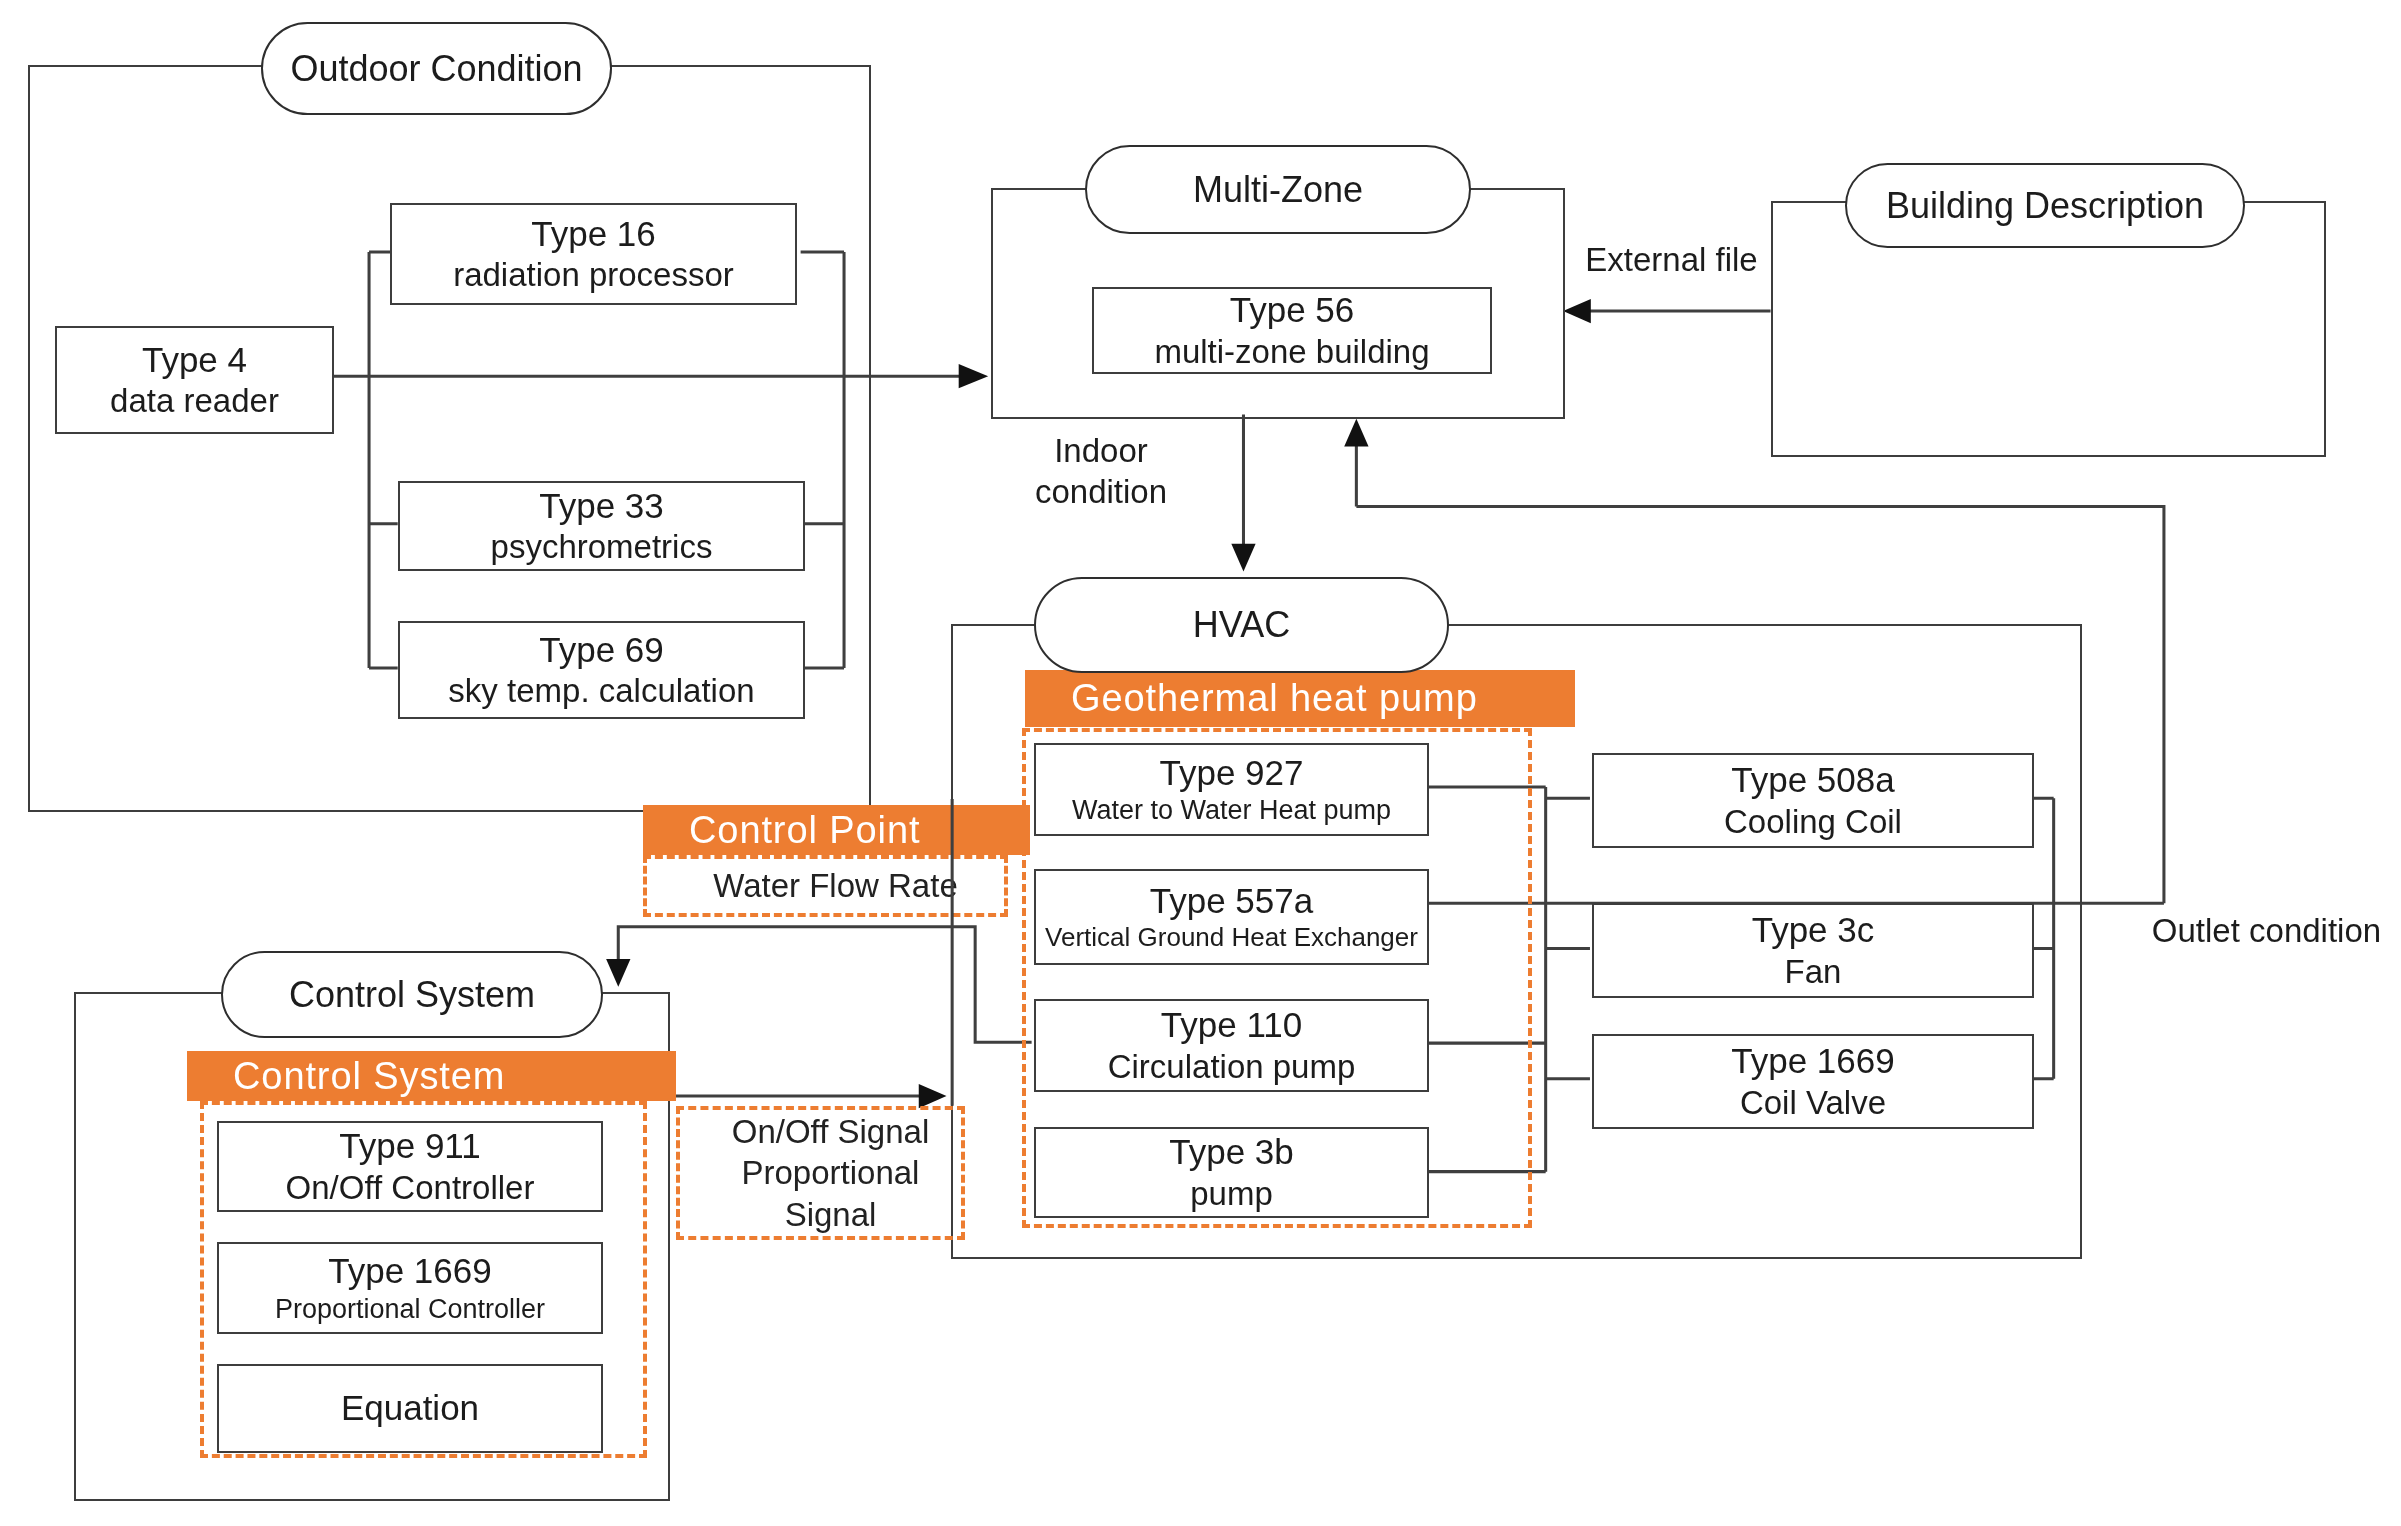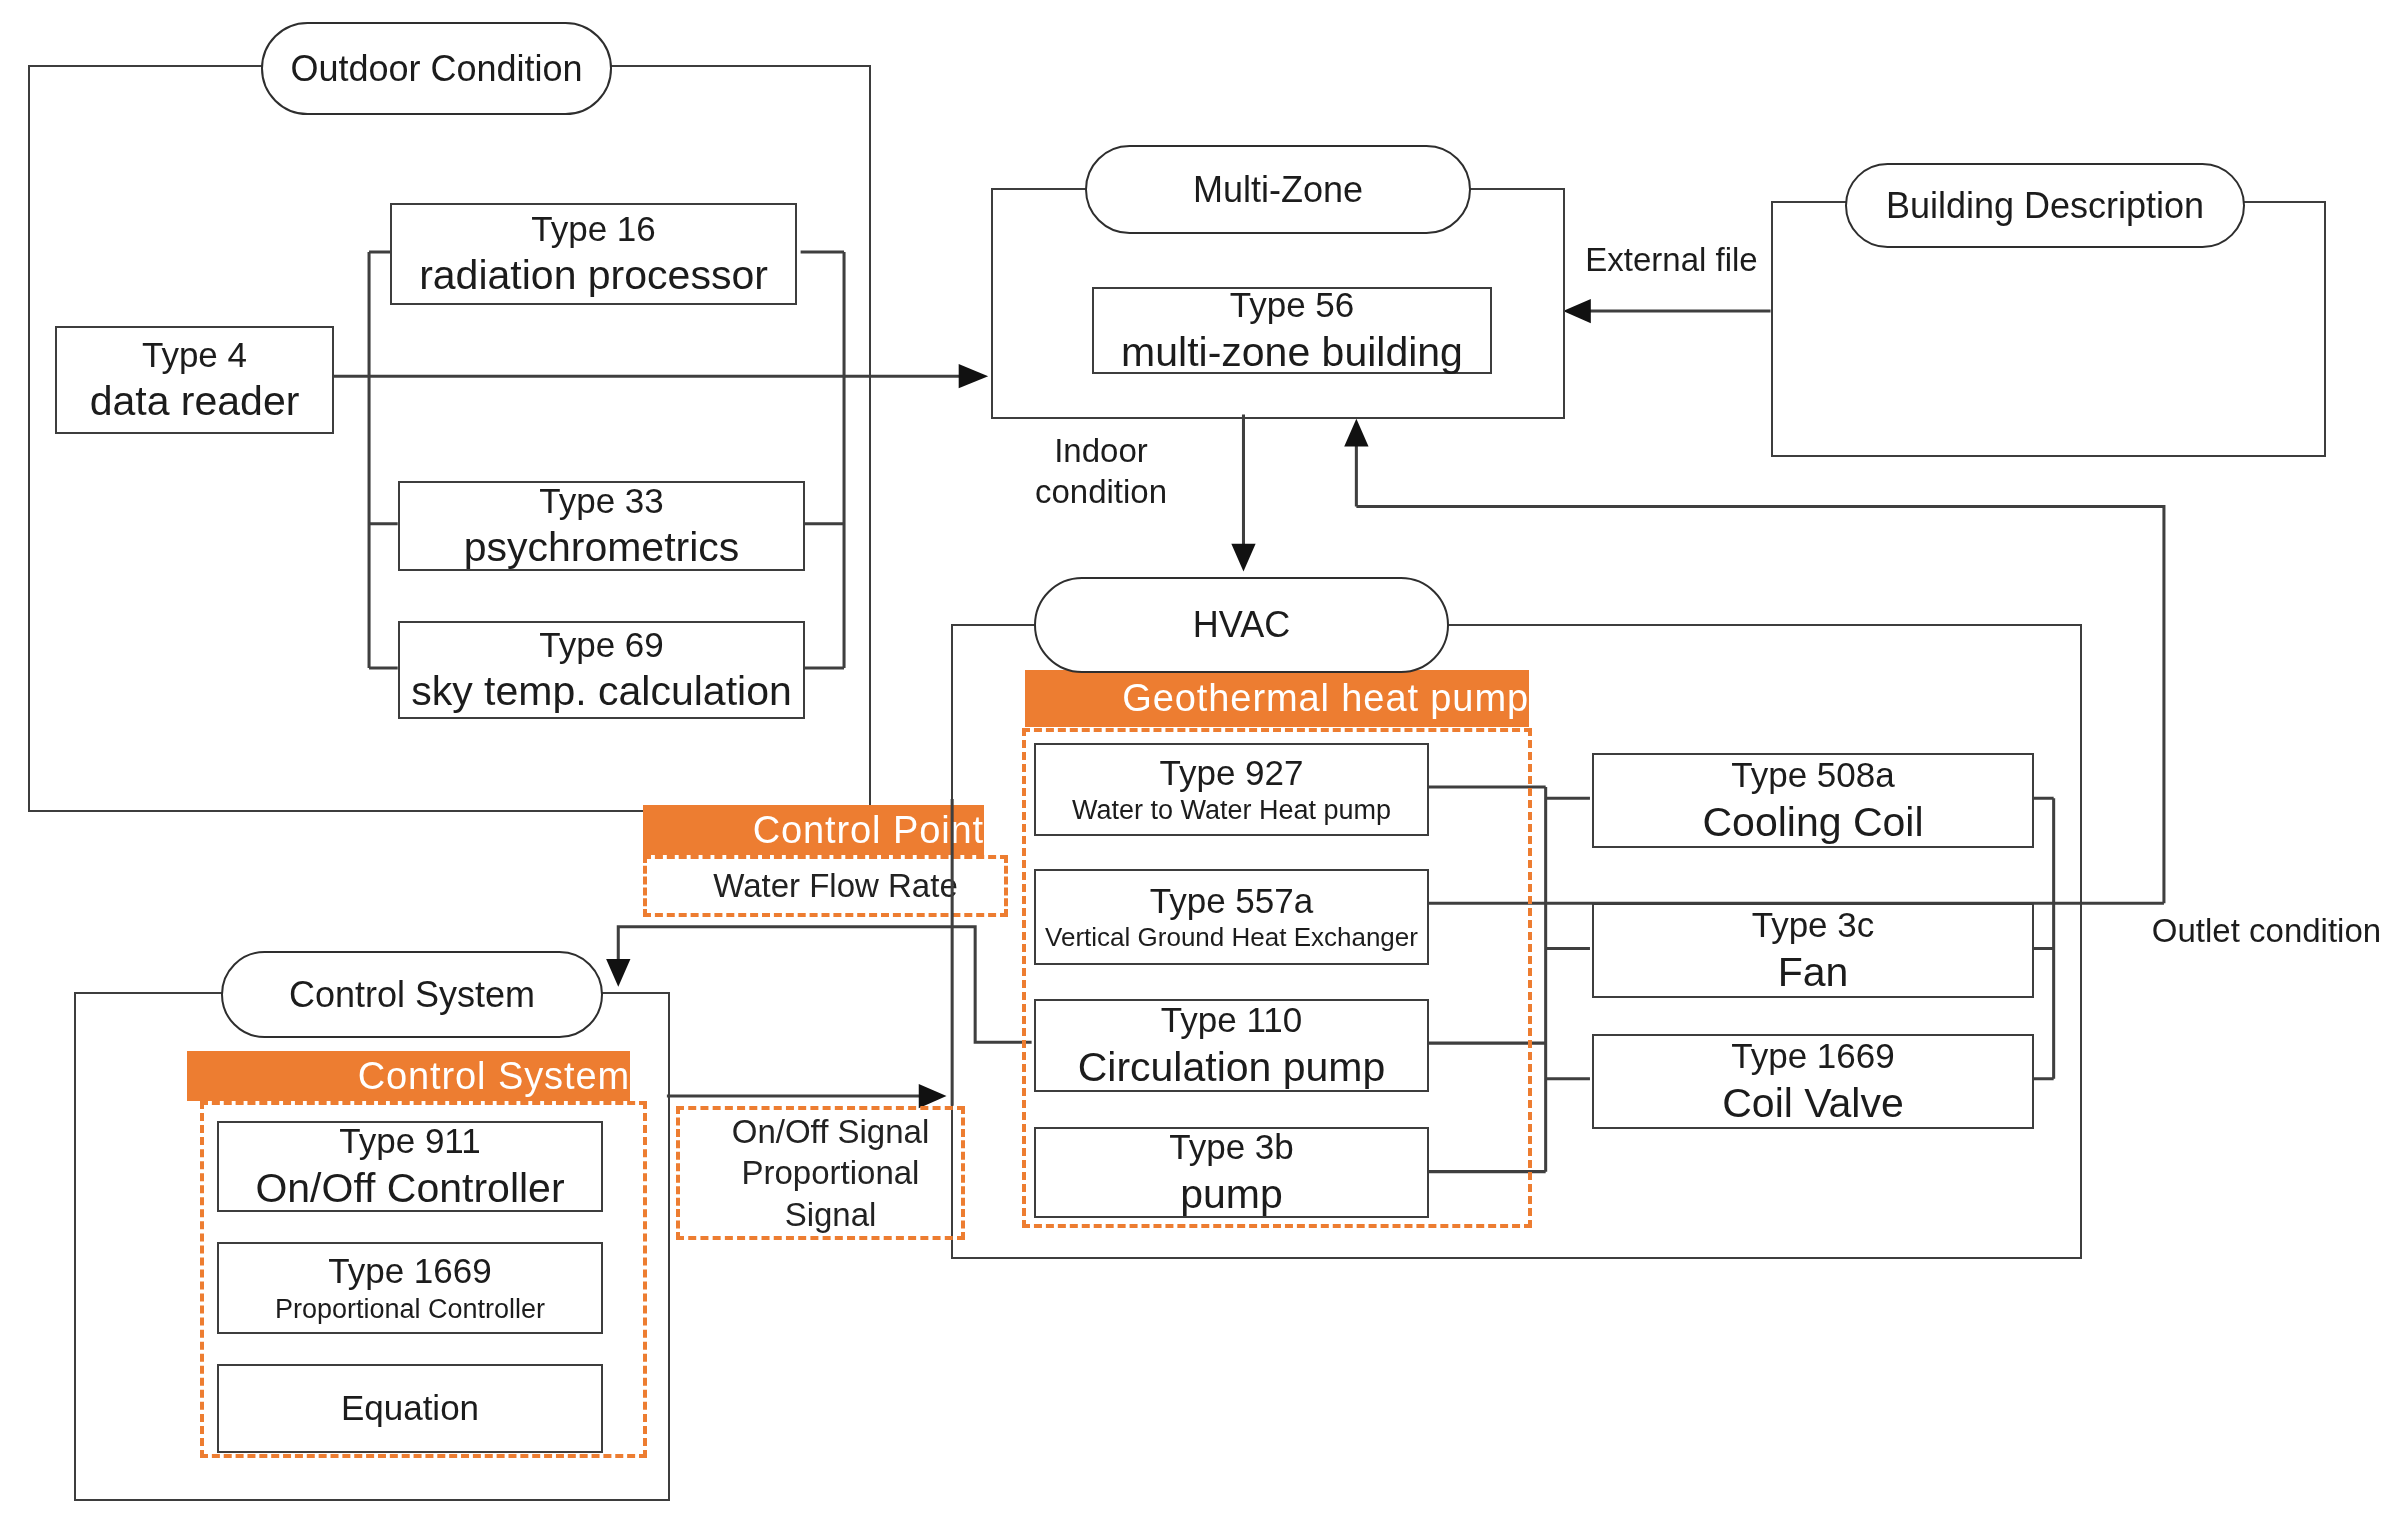--- a/index.html
+++ b/index.html
@@ -6,25 +6,25 @@
   .stage{position:relative;width:2401px;height:1527px;background:#fff;
          font-family:"Liberation Sans",sans-serif;color:#1c1c1c;overflow:hidden;}
   svg.wires{position:absolute;left:0;top:0;z-index:1;}
   svg.overlay{position:absolute;left:0;top:0;z-index:6;pointer-events:none;}
   .container-box{position:absolute;border:2.6px solid #3d3d3d;background:transparent;z-index:2;}
   .pill{position:absolute;border:2.6px solid #2e2e2e;background:#fff;border-radius:69px;
         display:flex;align-items:center;justify-content:center;font-size:36px;z-index:4;}
   .node{position:absolute;border:2.6px solid #3d3d3d;background:#fff;display:flex;flex-direction:column;
         align-items:center;justify-content:center;text-align:center;line-height:1.22;z-index:3;}
   .node .t1{font-size:35px;}
-  .node .t2{font-size:41px;}
+  .node .t2{font-size:33px;}
   .node .t2.sm{font-size:27px;}
   .node .t2.xs{font-size:26px;}
   .orange-header{position:absolute;background:#ED7D31;color:#fff;display:flex;align-items:center;
-        justify-content:flex-end;font-size:38px;z-index:3;letter-spacing:0.9px;}
+        justify-content:flex-start;font-size:38px;z-index:3;letter-spacing:0.9px;padding-left:46px;}
   .dotted-box{position:absolute;border:4.3px dashed #ED7D31;background:transparent;z-index:3;}
   .dotted-box.filled{display:flex;flex-direction:column;align-items:center;justify-content:center;
         text-align:center;font-size:33px;line-height:1.25;color:#222;padding-left:20px;}
   .note{position:absolute;font-size:33px;text-align:center;line-height:1.25;z-index:3;color:#1c1c1c;}
 </style>
 </head>
 <body>
 
 <div class="stage">
 

